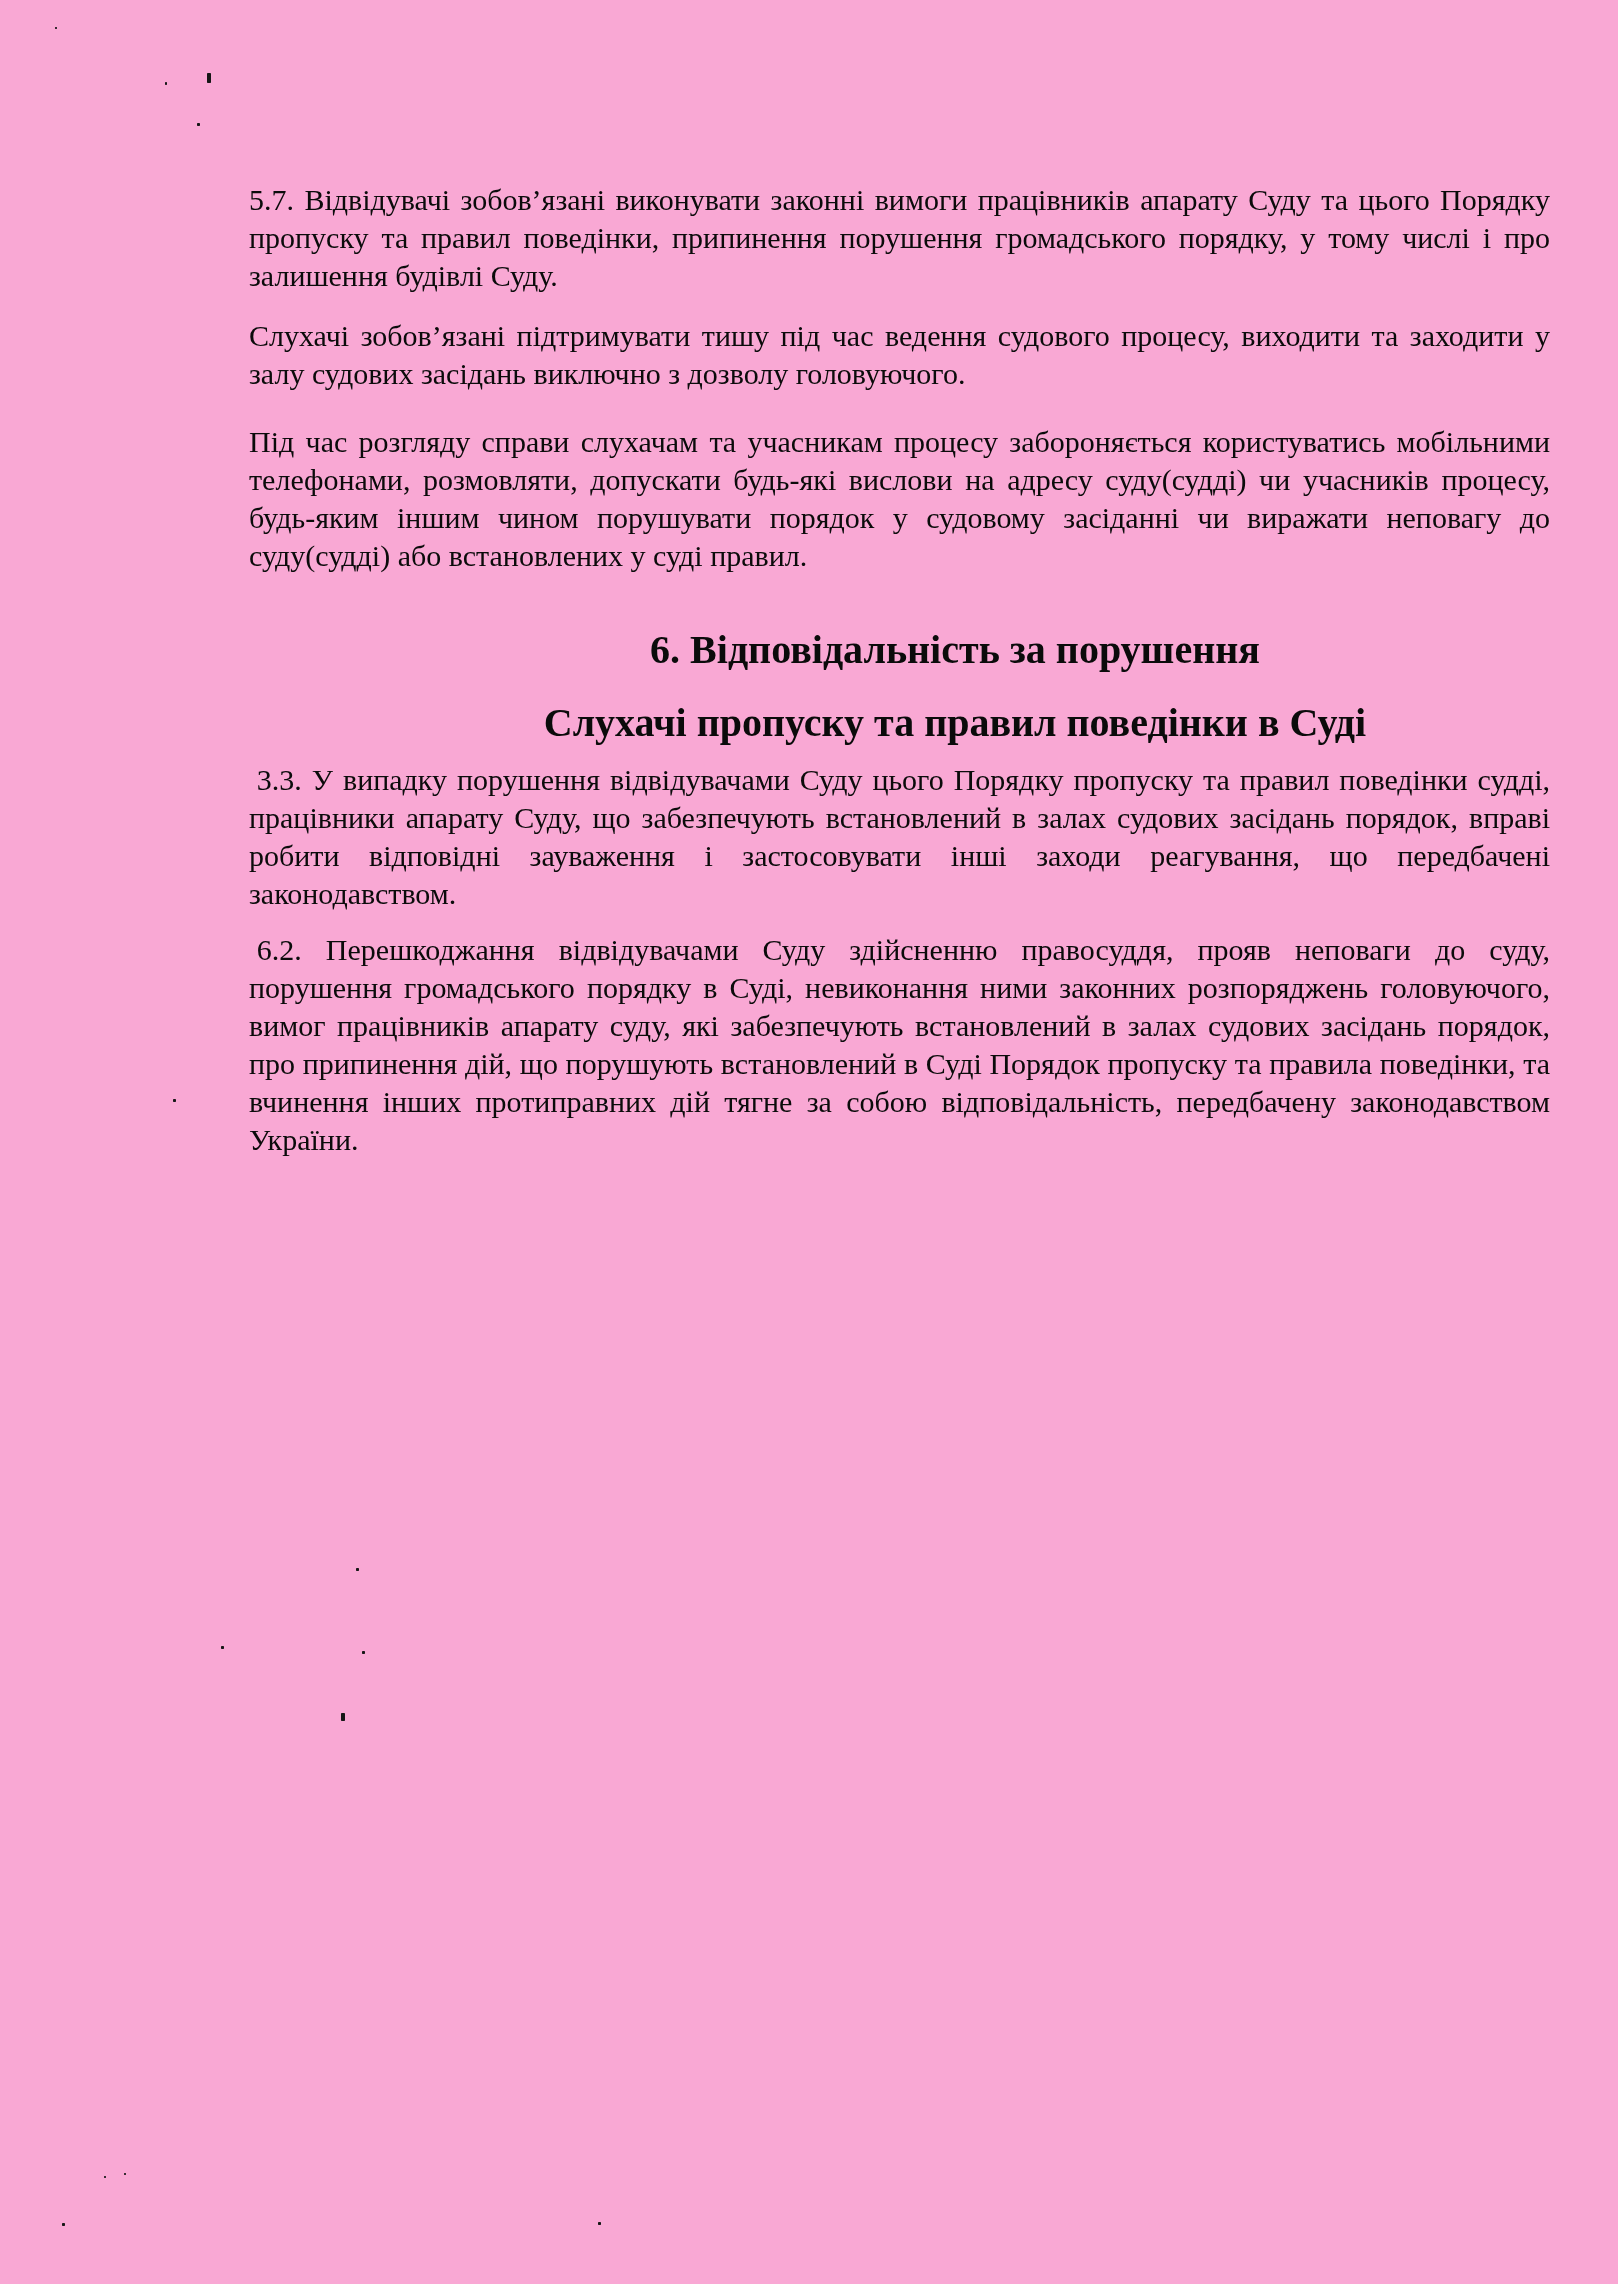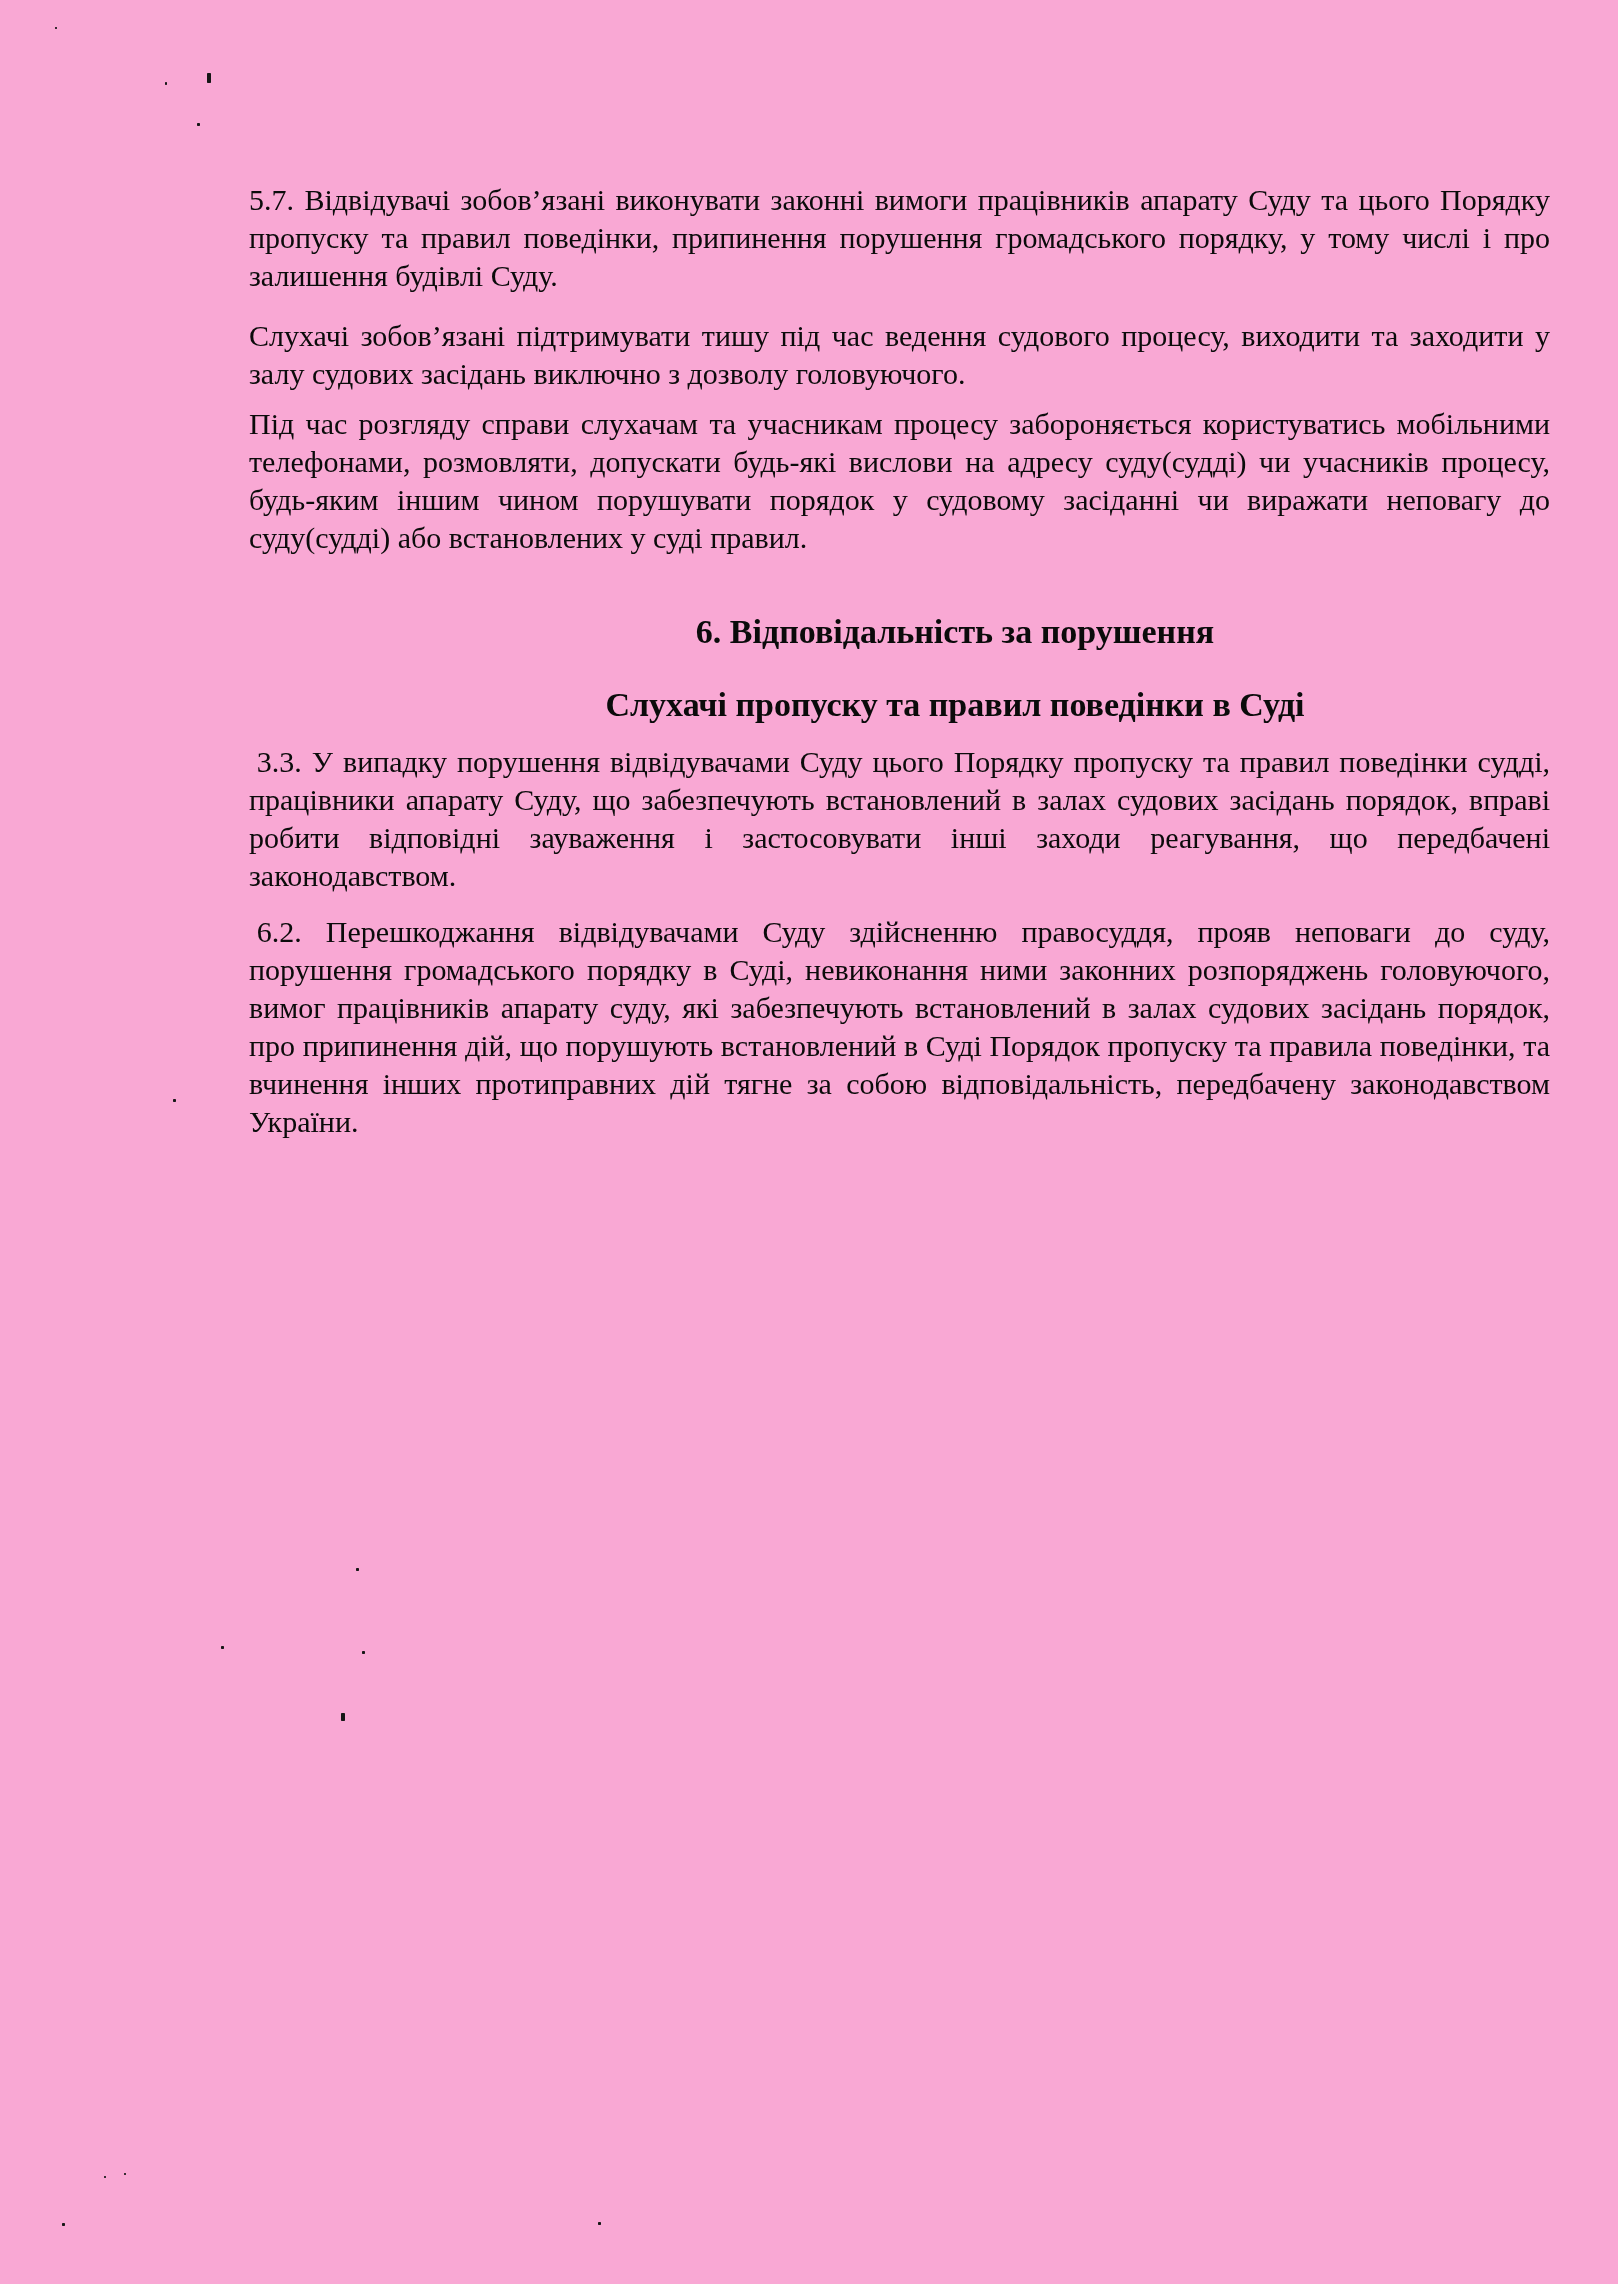--- a/index.html
+++ b/index.html
@@ -27,28 +27,28 @@
   }
   .para {
     margin: 0 0 21px 0;
     text-align: justify;
   }
   .para.num-indent {
     text-indent: 7.8px;
   }
   .p57 { margin-bottom: 21.5px; }
   .p58 { margin-bottom: 20px; }
-  .p-listeners { margin-bottom: 12px; font-family: Liberation Serif, serif; }
+  .p-listeners { margin-bottom: 30px; font-family: Liberation Serif, serif; }
   .p-phones { margin-bottom: 56px; }
   .heading {
     font-weight: bold;
     text-align: center;
     padding-left: 111px; 
     margin: 0 0 35px 0;
-    font-size: 34px;
+    font-size: 40px;
     line-height: 38px;
   }
   .heading.second { margin-bottom: 19.5px; }
   .p61 { margin-bottom: 18px; }
   .p62 { margin-bottom: 9px; }
   
   #noise-layer { position: absolute; left: 0; top: 0; width: 100%; height: 100%; pointer-events: none; }
   .speck {
     position: absolute;
     background: #161616;

